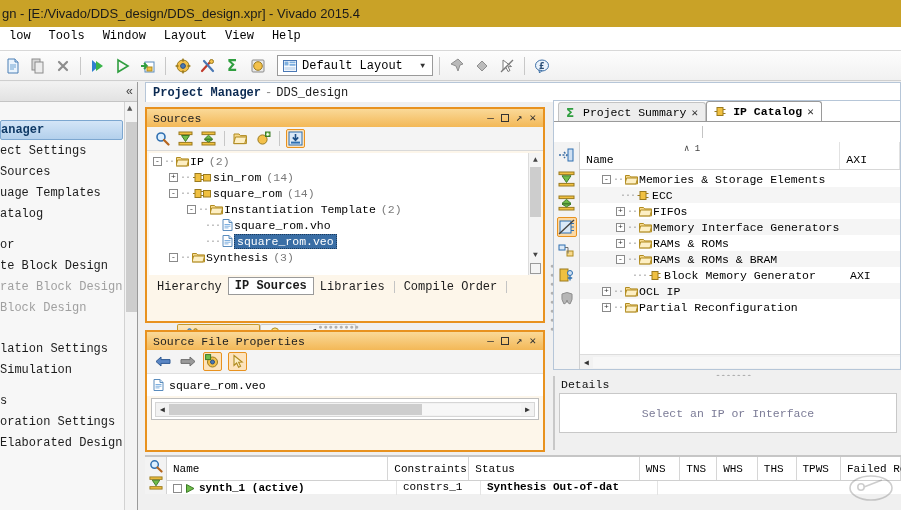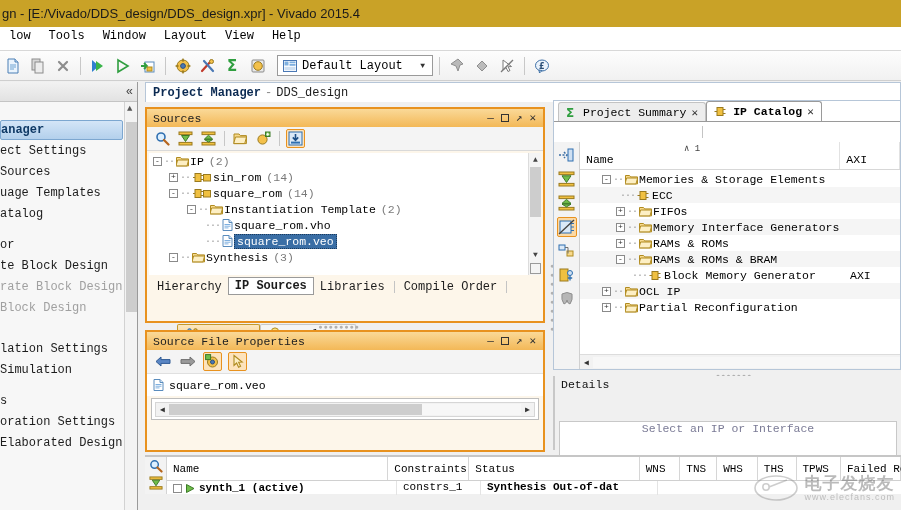--- a/index.html
+++ b/index.html
@@ -971,21 +971,21 @@
             </div>
           </div>
         </div>
       </div>
     </div>
 
     <div class="grip" style="position:absolute; left:560px; top:290px; width:70px;">●●●●●●●</div>
 
     <div style="position:absolute; left:414px; top:294px; width:348px; height:74px; background:#f0f0f0; border-left:2px solid #c8c8c8;">
       <div class="details-head">Details</div>
-      <div class="details-box" style="height:40px; display:flex; align-items:flex-start; justify-content:center;margin-top:28px;">
+      <div class="details-box" style="height:40px; display:flex; align-items:center; justify-content:center;">
         <span class="details-msg">Select an IP or Interface</span>
       </div>
     </div>
 
     <div style="position:absolute; left:6px; top:373px; width:756px; height:55px; background:#f0f0f0; border-top:1px solid #c6c6c6;">
 
       <div class="dr-table" style="height:38px;">
         <div class="dr-left">
           <span>
             <svg width="14" height="14" viewBox="0 0 15 15">
@@ -1053,19 +1053,15 @@
   </div>
 
   <div class="watermark">
     <span>
       <svg width="46" height="30" viewBox="0 0 46 30">
         <ellipse cx="22" cy="14" rx="21" ry="12" fill="none" stroke="#8a8a8a" stroke-width="1.6"></ellipse>
         <circle cx="12" cy="13" r="3.2" fill="none" stroke="#8a8a8a" stroke-width="1.6"></circle>
         <path d="M15 13 L33 6" stroke="#8a8a8a" stroke-width="1.6"></path>
       </svg>
     </span>
-    <span class="wm-text" style="display:flex; flex-direction:column; line-height:1.05;">
-      <span class="wm-cn">电子发烧友</span>
-      <span class="wm-url">www.elecfans.com</span>
-    </span>
   </div>
 
 </div>
 
 </body></html>

